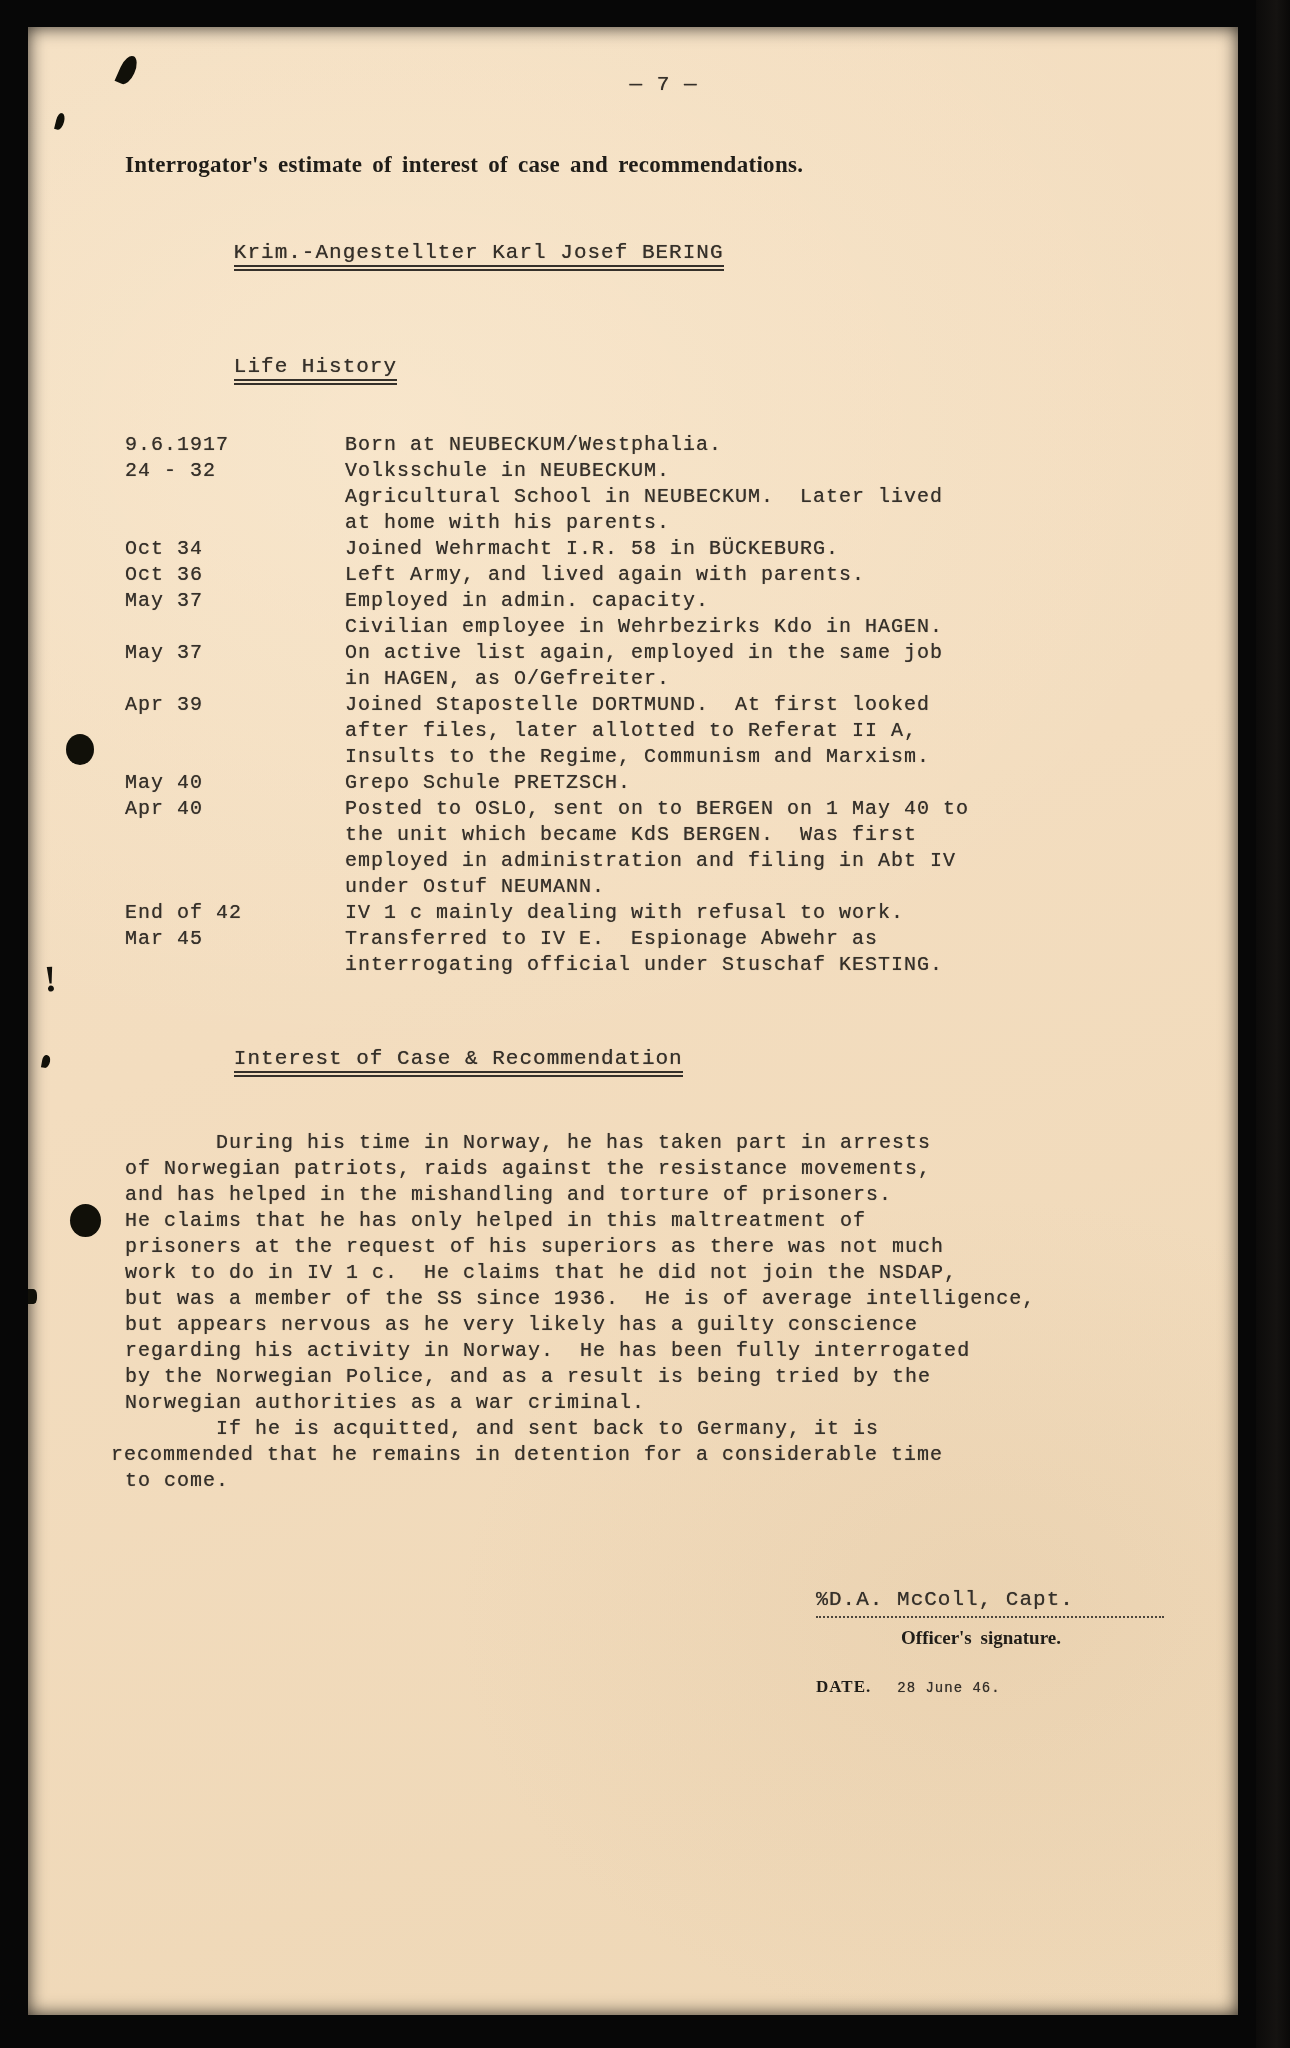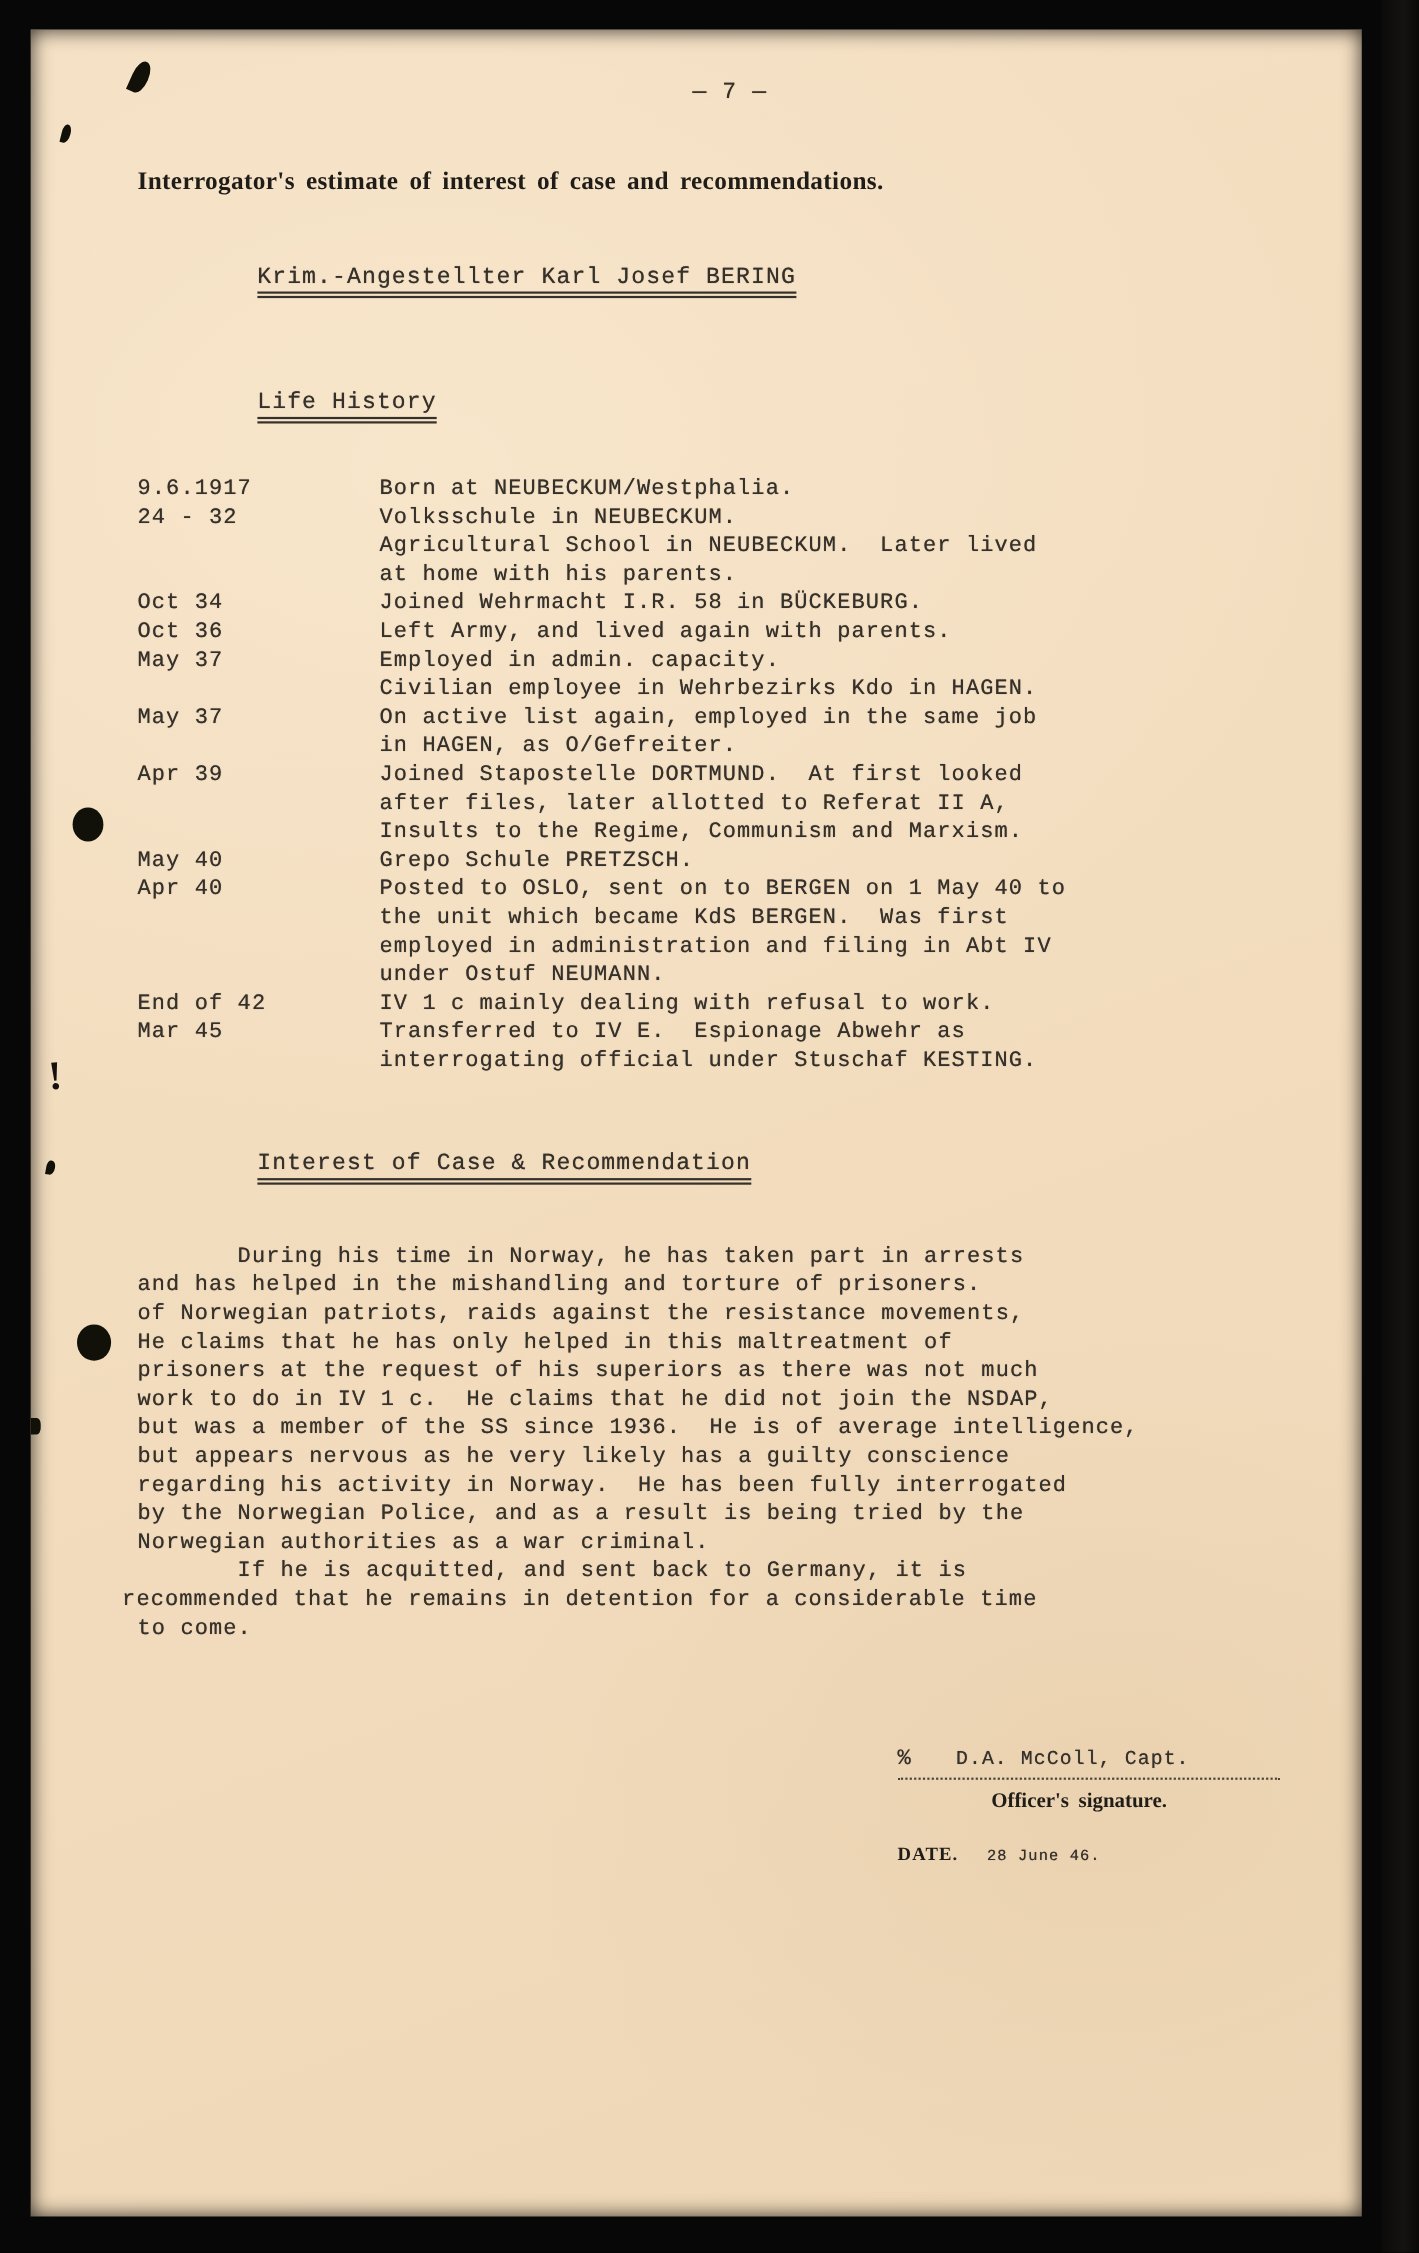--- a/index.html
+++ b/index.html
@@ -50,21 +50,21 @@
   .para{margin-top:32px;}
   .indent{text-indent:91px;}
   .outdent{margin-left:-14px;}
   
   .sig{position:absolute;left:788px;top:1560px;width:360px;}
   .sig-line{
     display:flex;align-items:flex-end;
     border-bottom:2px dotted #4a443b;padding-bottom:3px;width:348px;
   }
   .sig-mark{font-size:20px;}
-  .sig-name{margin-left:40px;font-size:18px;text-align:right;}
+  .sig-name{font-size:21px;text-align:right;}
   .sig-caption{
     margin-top:9px;text-align:center;width:330px;
     font-family:"Liberation Serif","DejaVu Serif",serif;
     font-weight:bold;font-size:19px;color:var(--ink-dark);word-spacing:4px;
   }
   .sig-date-row{margin-top:26px;display:flex;align-items:baseline;}
   .date-label{
     font-family:"Liberation Serif","DejaVu Serif",serif;
     font-weight:bold;font-size:17px;letter-spacing:1px;color:var(--ink-dark);
   }
@@ -212,22 +212,22 @@
         </div>
 
       </div>
 
       <div class="head t" style="margin-top:42px;">
         <span class="hu">Interest of Case &amp; Recommendation</span>
       </div>
 
       <div class="para">
         <div class="t indent">During his time in Norway, he has taken part in arrests</div>
+        <div class="t">of Norwegian patriots, raids against the resistance movements,</div>
         <div class="t">and has helped in the mishandling and torture of prisoners.</div>
-        <div class="t">of Norwegian patriots, raids against the resistance movements,</div>
         <div class="t">He claims that he has only helped in this maltreatment of</div>
         <div class="t">prisoners at the request of his superiors as there was not much</div>
         <div class="t">work to do in IV 1 c.  He claims that he did not join the NSDAP,</div>
         <div class="t">but was a member of the SS since 1936.  He is of average intelligence,</div>
         <div class="t">but appears nervous as he very likely has a guilty conscience</div>
         <div class="t">regarding his activity in Norway.  He has been fully interrogated</div>
         <div class="t">by the Norwegian Police, and as a result is being tried by the</div>
         <div class="t">Norwegian authorities as a war criminal.</div>
       </div>
 

